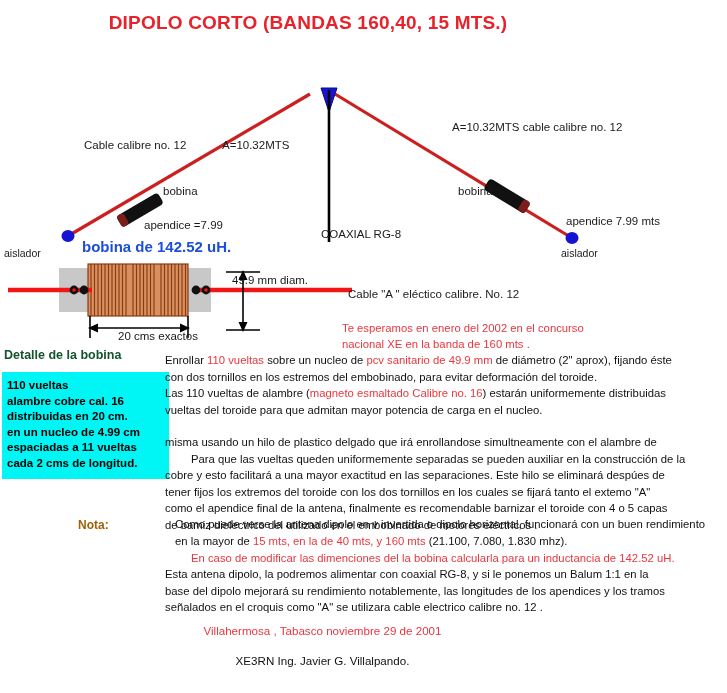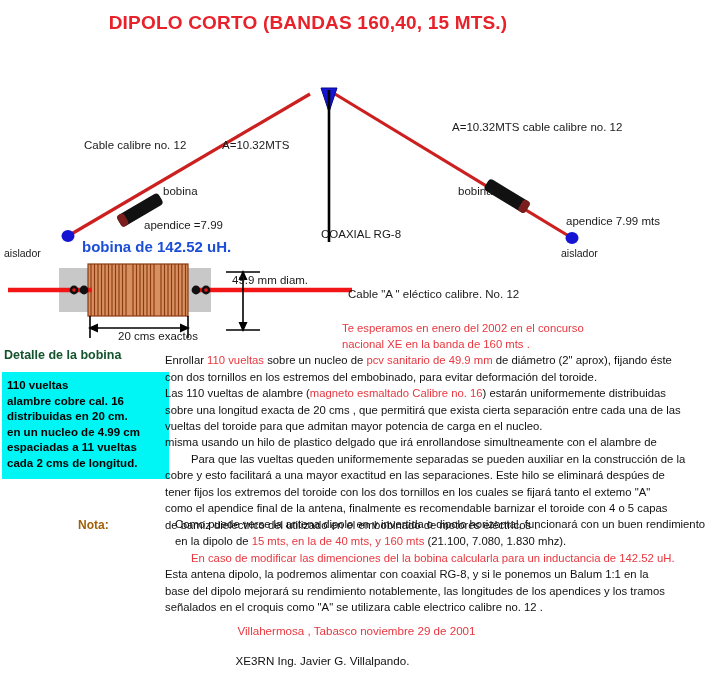--- a/index.html
+++ b/index.html
@@ -84,21 +84,20 @@
   }
   #para-4 { left: 175px; top: 516px; width: 558px; }
   #para-5 { left: 165px; top: 550px; width: 558px; }
   #para-6 { left: 165px; top: 566px; width: 558px; }
 
   #sign-place {
     left: 0; top: 624px; width: 645px;
     text-align: center;
     font-size: 11.6px;
     color: #e8373f;
-    padding-left: 34px;
   }
   #sign-name {
     left: 0; top: 654px; width: 645px;
     text-align: center;
     font-size: 11.6px;
     color: #111;
   }
 </style>
 </head>
 <body>
@@ -231,38 +230,37 @@
     <div>nacional XE  en la banda de  160 mts .</div>
   </div>
 
   <div class="abs body-txt" id="para-1">
     <div><span>Enrollar </span><span class="red">110 vueltas</span><span> sobre un nucleo de </span><span class="red">pcv sanitario de  49.9 mm</span><span> de diámetro (2" aprox), fijando éste</span></div>
     <div>con dos tornillos en los estremos del embobinado, para evitar deformación del toroide.</div>
   </div>
 
   <div class="abs body-txt" id="para-2">
     <div><span>Las 110 vueltas de  alambre (</span><span class="red">magneto esmaltado Calibre  no. 16</span><span>) estarán uniformemente distribuidas</span></div>
-    <div>sobre una longitud exacta de 20 cms , que permitirá que exista cierta separación entre cada una de las</div>
     <div>vueltas del toroide para que admitan mayor potencia de carga en el nucleo.</div>
   </div>
 
   <div class="abs body-txt" id="para-3">
     <div>misma  usando un hilo de plastico delgado que irá enrollandose simultneamente con el alambre de</div>
     <div><span class="indent"></span><span>Para que las vueltas queden uniformemente separadas se pueden auxiliar en la construcción de la</span></div>
     <div>cobre y esto facilitará a una  mayor exactitud en las separaciones. Este  hilo  se eliminará despúes    de</div>
     <div>tener fijos los extremos del toroide con los dos tornillos en los cuales se fijará tanto el  extemo  "A"</div>
     <div>como el apendice final  de la antena, finalmente es recomendable  barnizar el toroide con 4 o 5  capas</div>
     <div>de bamiz  dielectrico del utilizado en el embobinado de motores eléctricos .</div>
   </div>
 
   <div class="abs" id="nota-label">Nota:</div>
 
   <div class="abs body-txt" id="para-4">
     <div>Como  puede verse la antena  dipolo en v  invertida o dipolo horizontal, funcionará con  un buen rendimiento</div>
-    <div><span>en la dipolo de </span><span class="red">15 mts,  en la de 40 mts,  y 160 mts</span><span>  (21.100, 7.080, 1.830 mhz).</span></div>
+    <div><span>en la mayor de </span><span class="red">15 mts,  en la de 40 mts,  y 160 mts</span><span>  (21.100, 7.080, 1.830 mhz).</span></div>
   </div>
 
   <div class="abs body-txt redtxt" id="para-5">
     <div><span class="indent"></span><span>En  caso de modificar las dimenciones  del la bobina  calcularla para un inductancia de 142.52 uH.</span></div>
   </div>
 
   <div class="abs body-txt" id="para-6">
     <div>Esta antena  dipolo, la podremos alimentar con coaxial RG-8, y si le ponemos un Balum 1:1 en la</div>
     <div>base del dipolo  mejorará su rendimiento notablemente,   las  longitudes de los apendices y los tramos</div>
     <div> señalados en el croquis  como "A"  se  utilizara cable electrico calibre no. 12  .</div>

